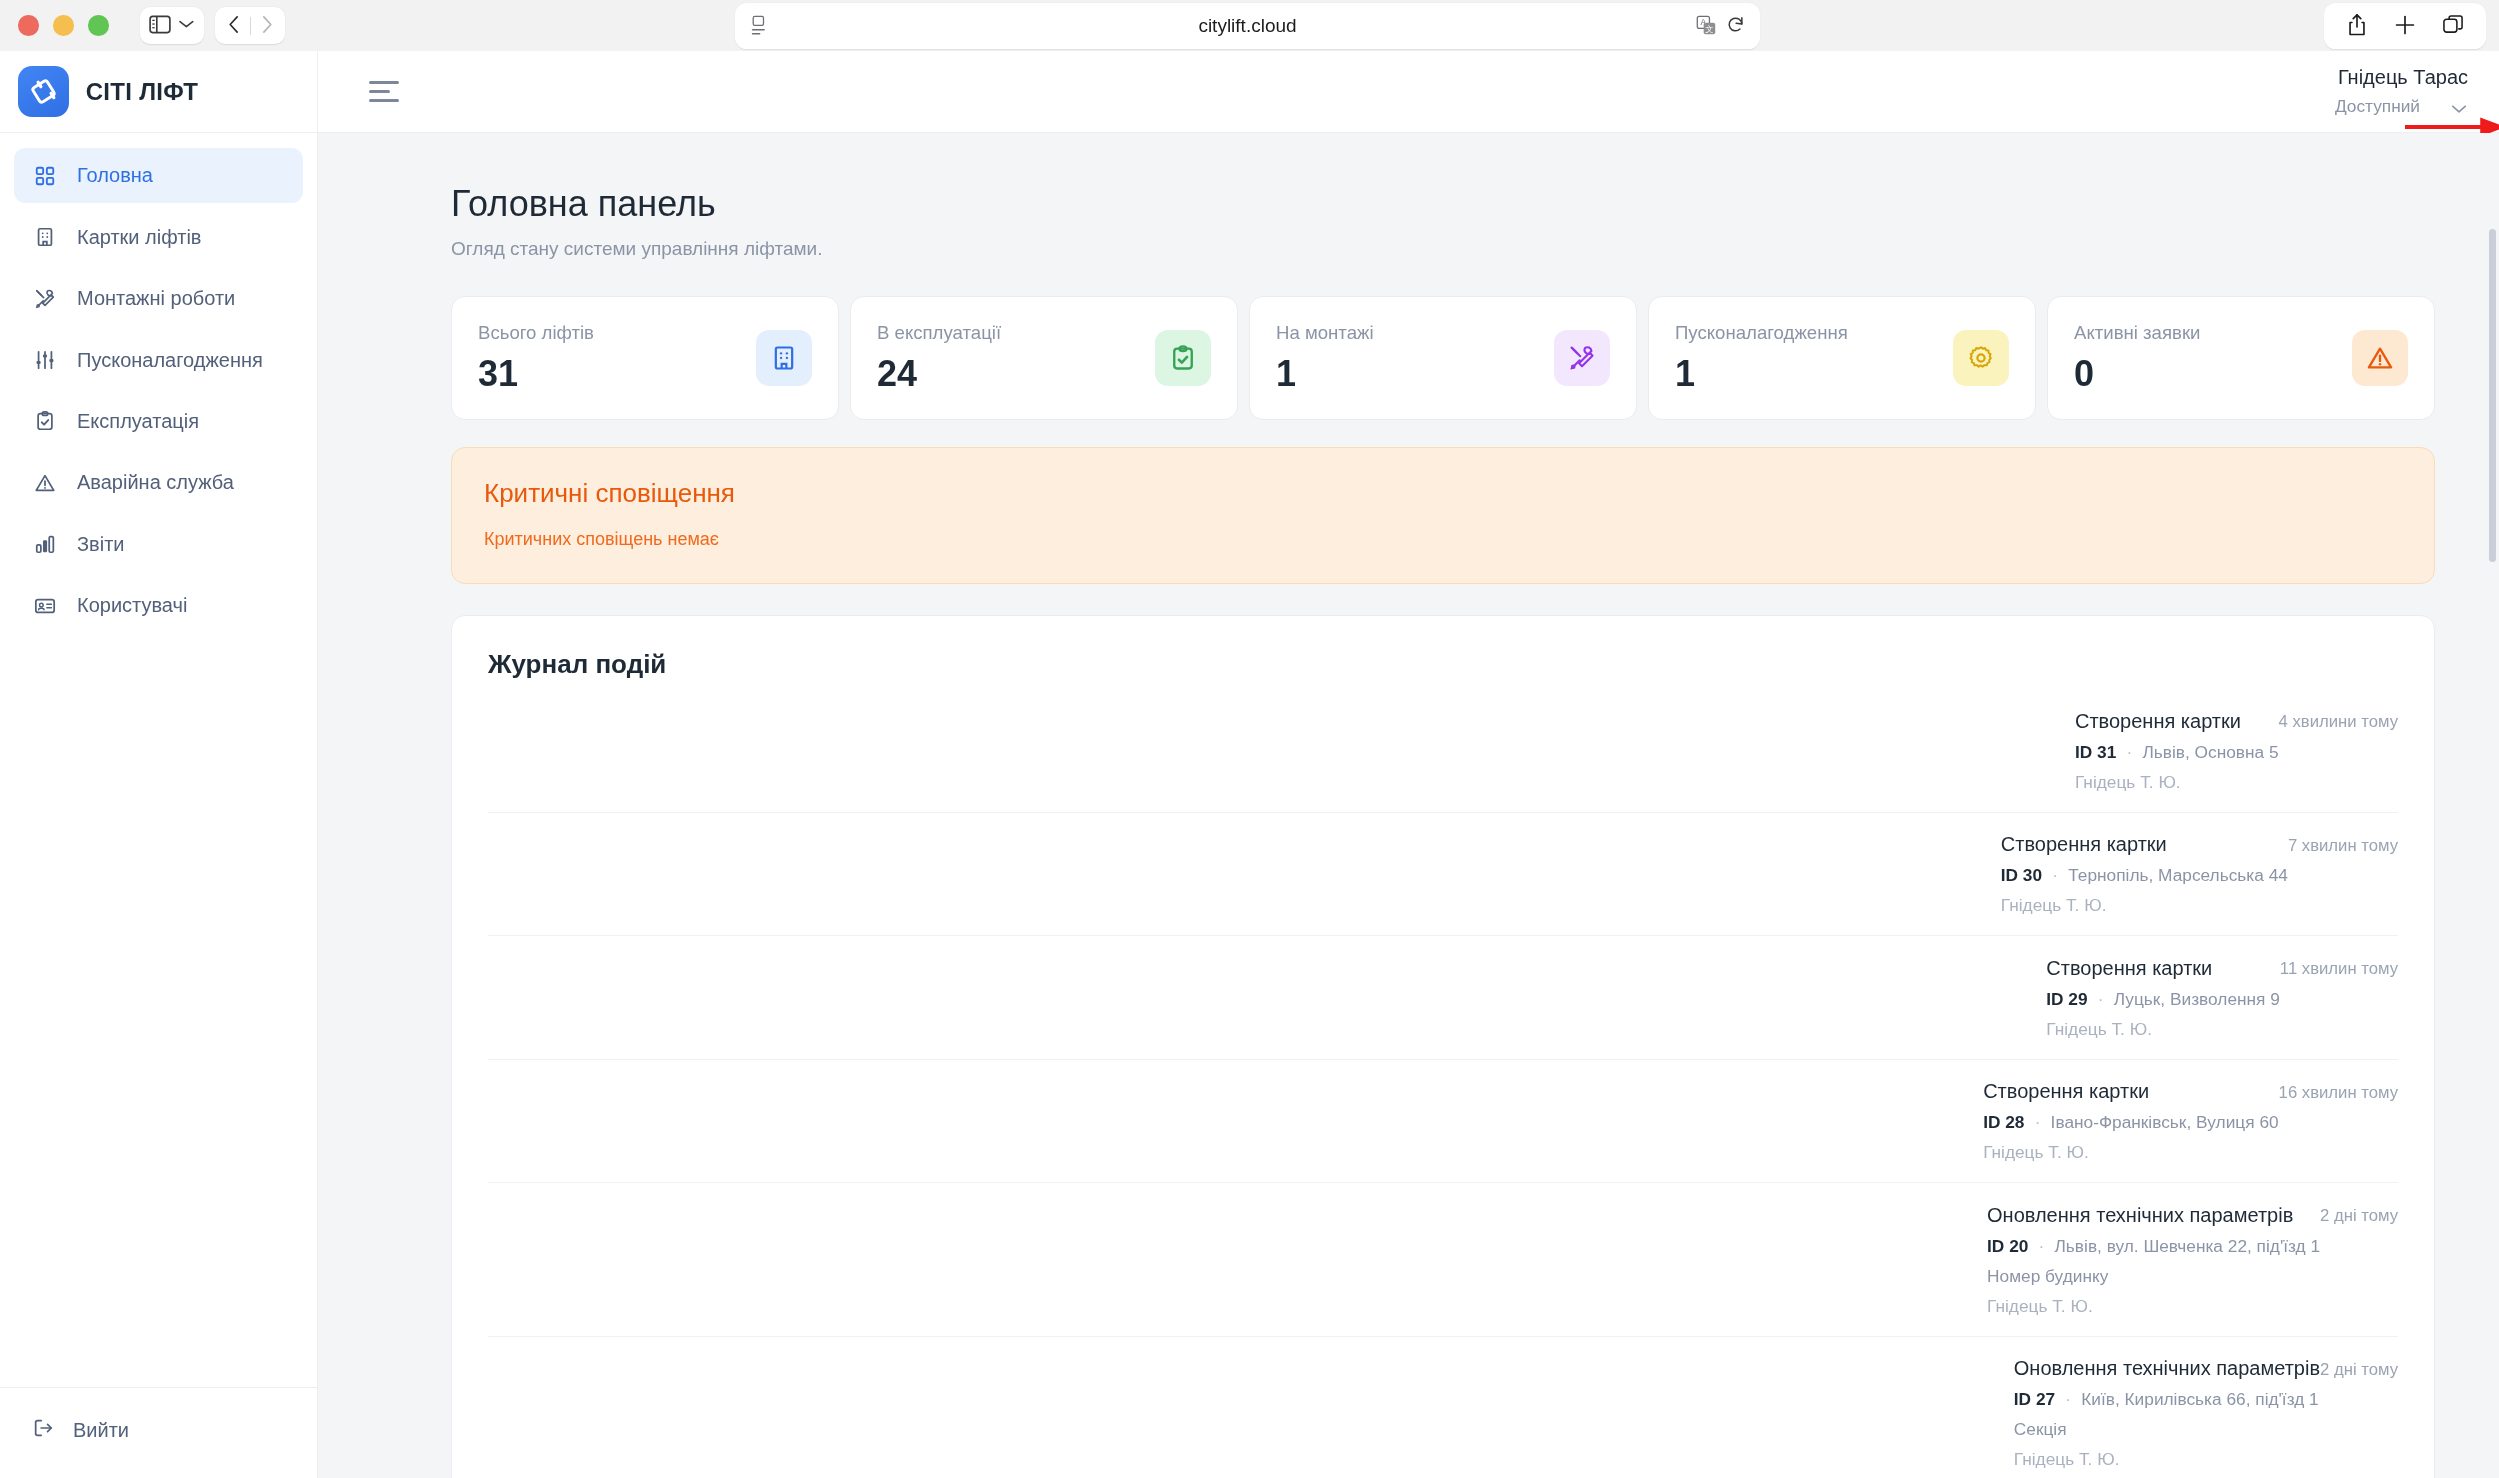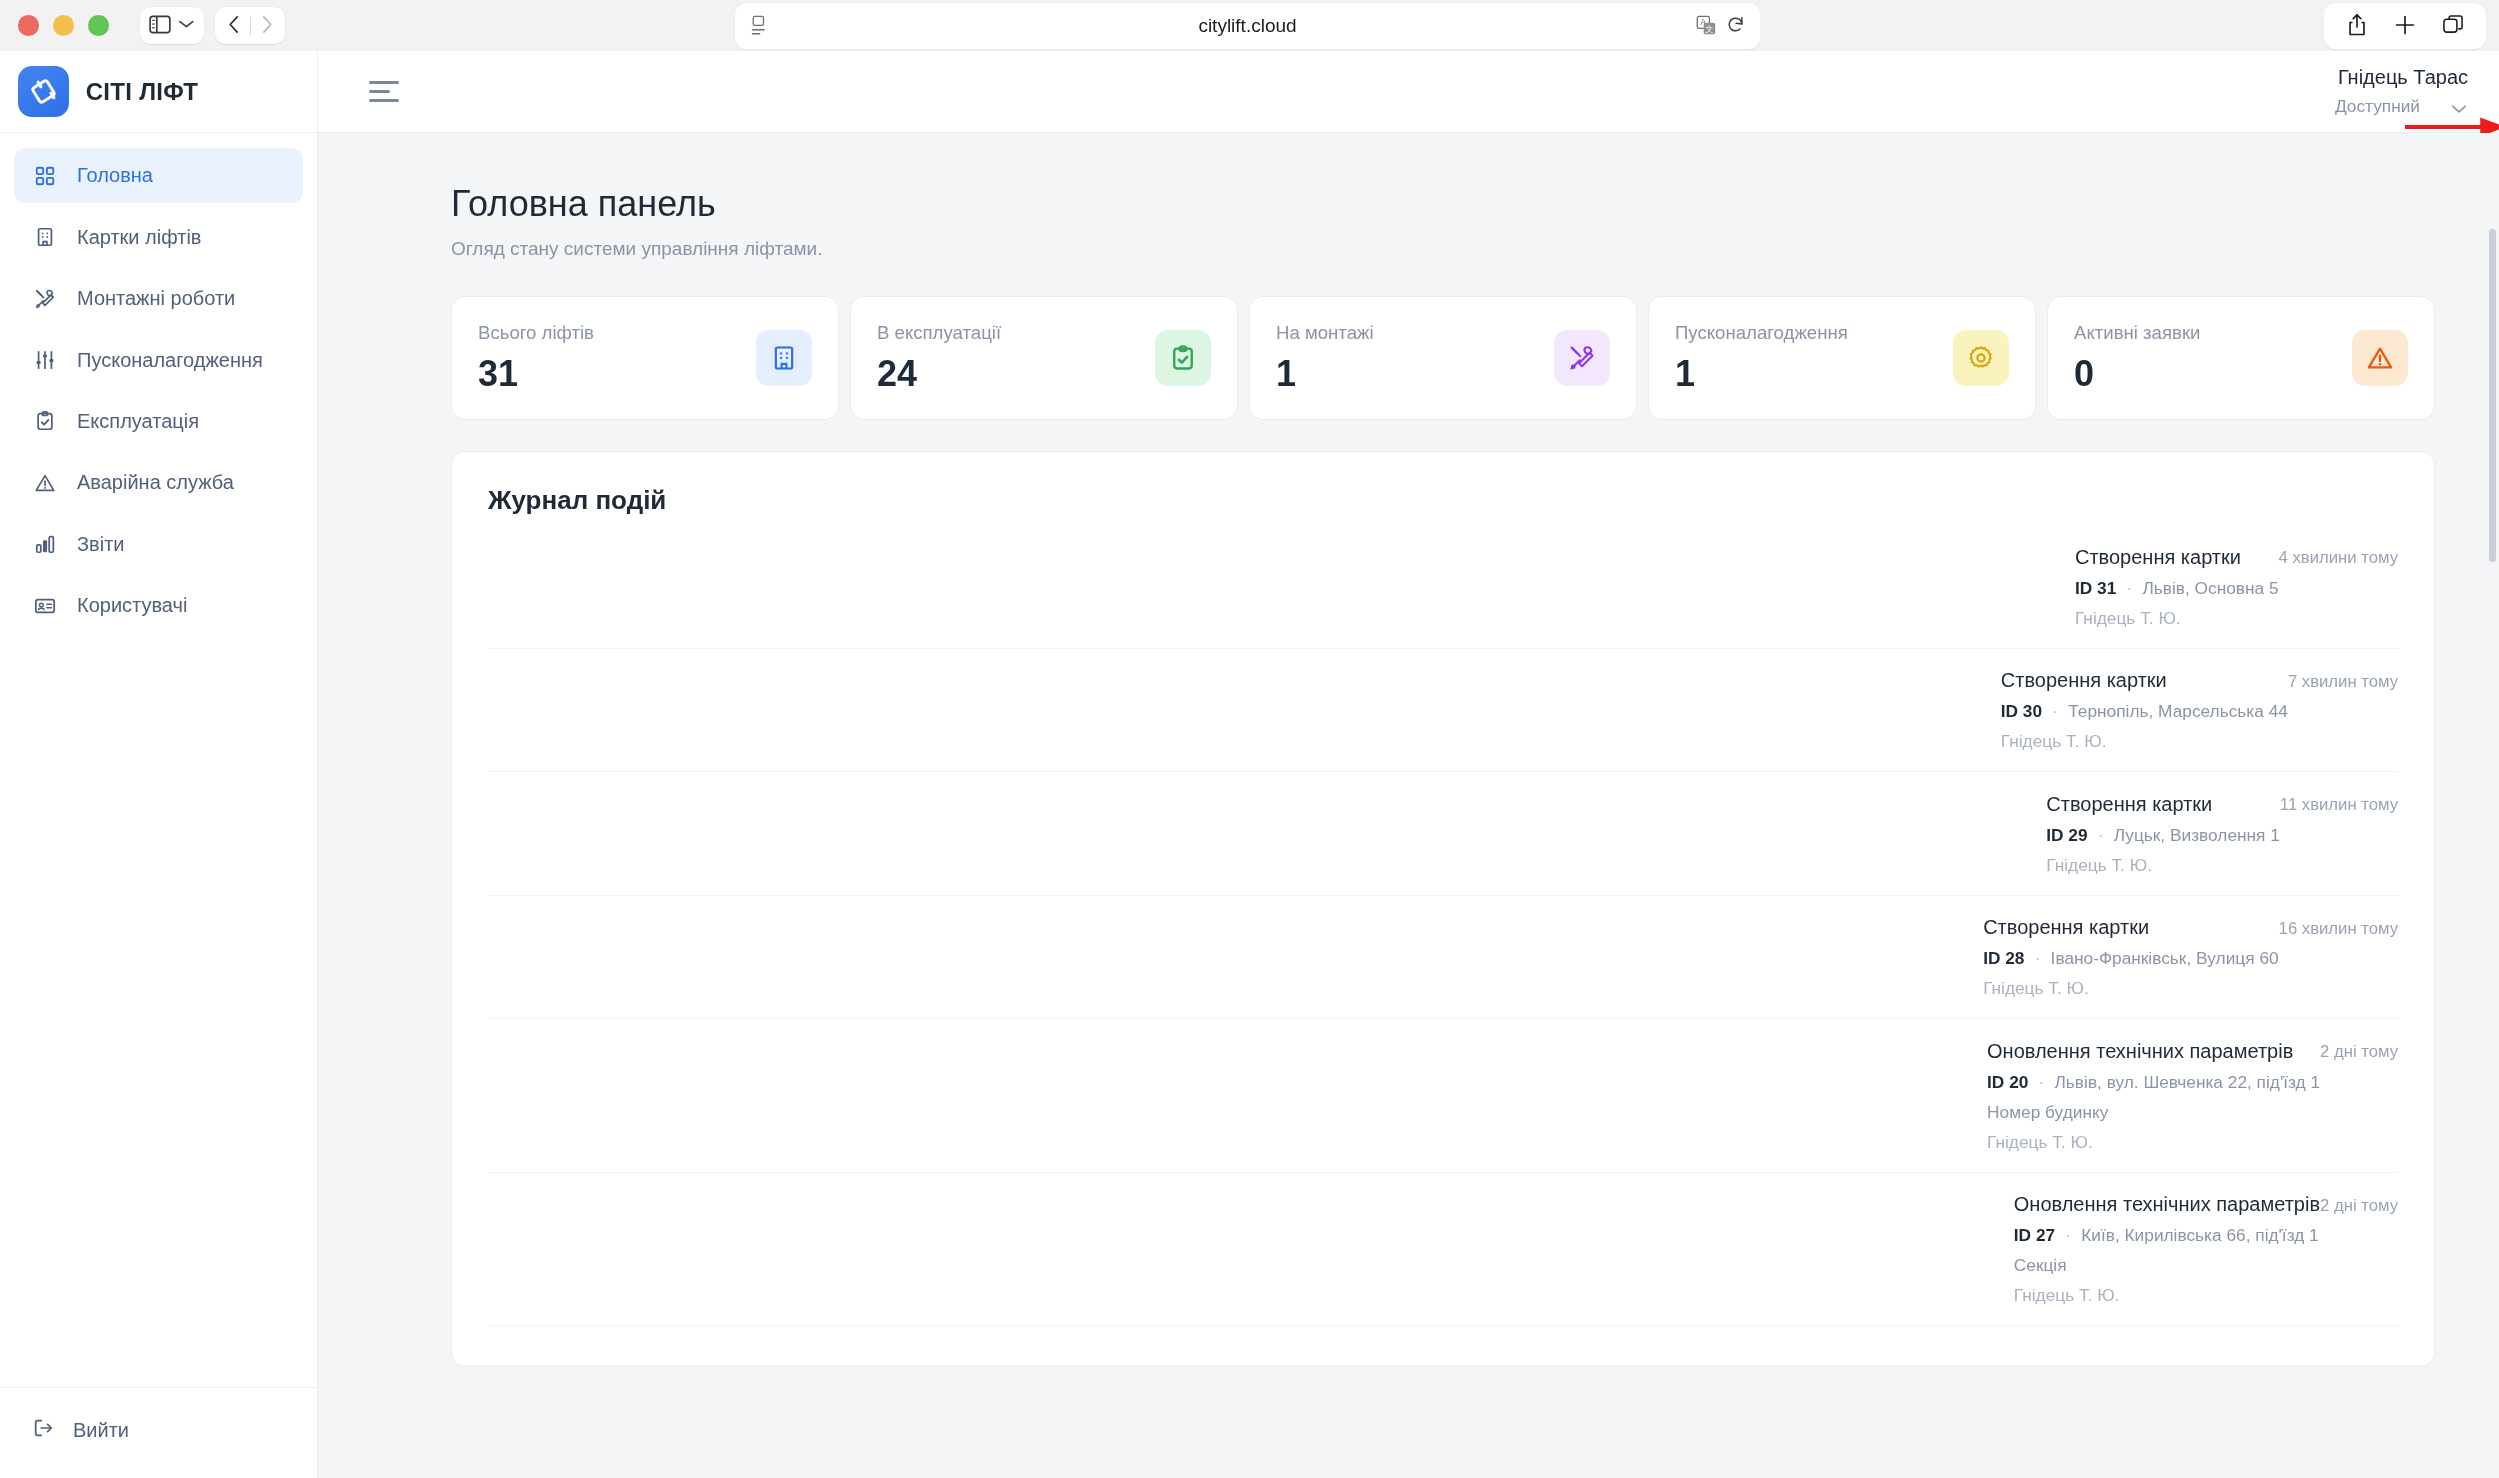--- a/index.html
+++ b/index.html
@@ -519,20 +519,24 @@
           <span class="stat-ico" style="background:#fde8d2;color:#e8590c">
             <svg width="28" height="28" viewBox="0 0 24 24">
                 <path d="M12 4 L21.5 20 H2.5 Z" fill="none" stroke="currentColor" stroke-width="2" stroke-linejoin="round"></path>
                 <line x1="12" y1="10" x2="12" y2="14.5" stroke="currentColor" stroke-width="2" stroke-linecap="round"></line>
                 <circle cx="12" cy="17.4" r="1.05" fill="currentColor"></circle>
               </svg>
           </span>
         </div>
       </section>
 
+      <section class="alert-banner">
+        <div class="alert-title">Критичні сповіщення</div>
+        <div class="alert-text">Критичних сповіщень немає</div>
+      </section>
 
       <section class="log-card">
         <h2 class="log-title">Журнал подій</h2>
 
         <div class="log-item">
           <div>
             <div class="log-action">Створення картки</div>
             <div class="log-meta">
               <span class="log-id">ID 31</span>
               <span class="log-dot">·</span>
@@ -555,21 +559,21 @@
           </div>
           <div class="log-time">7 хвилин тому</div>
         </div>
 
         <div class="log-item">
           <div>
             <div class="log-action">Створення картки</div>
             <div class="log-meta">
               <span class="log-id">ID 29</span>
               <span class="log-dot">·</span>
-              <span>Луцьк, Визволення 1</span>
+              <span>Луцьк, Визволення 9</span>
             </div>
             <div class="log-user">Гнідець Т. Ю.</div>
           </div>
           <div class="log-time">11 хвилин тому</div>
         </div>
 
         <div class="log-item">
           <div>
             <div class="log-action">Створення картки</div>
             <div class="log-meta">

